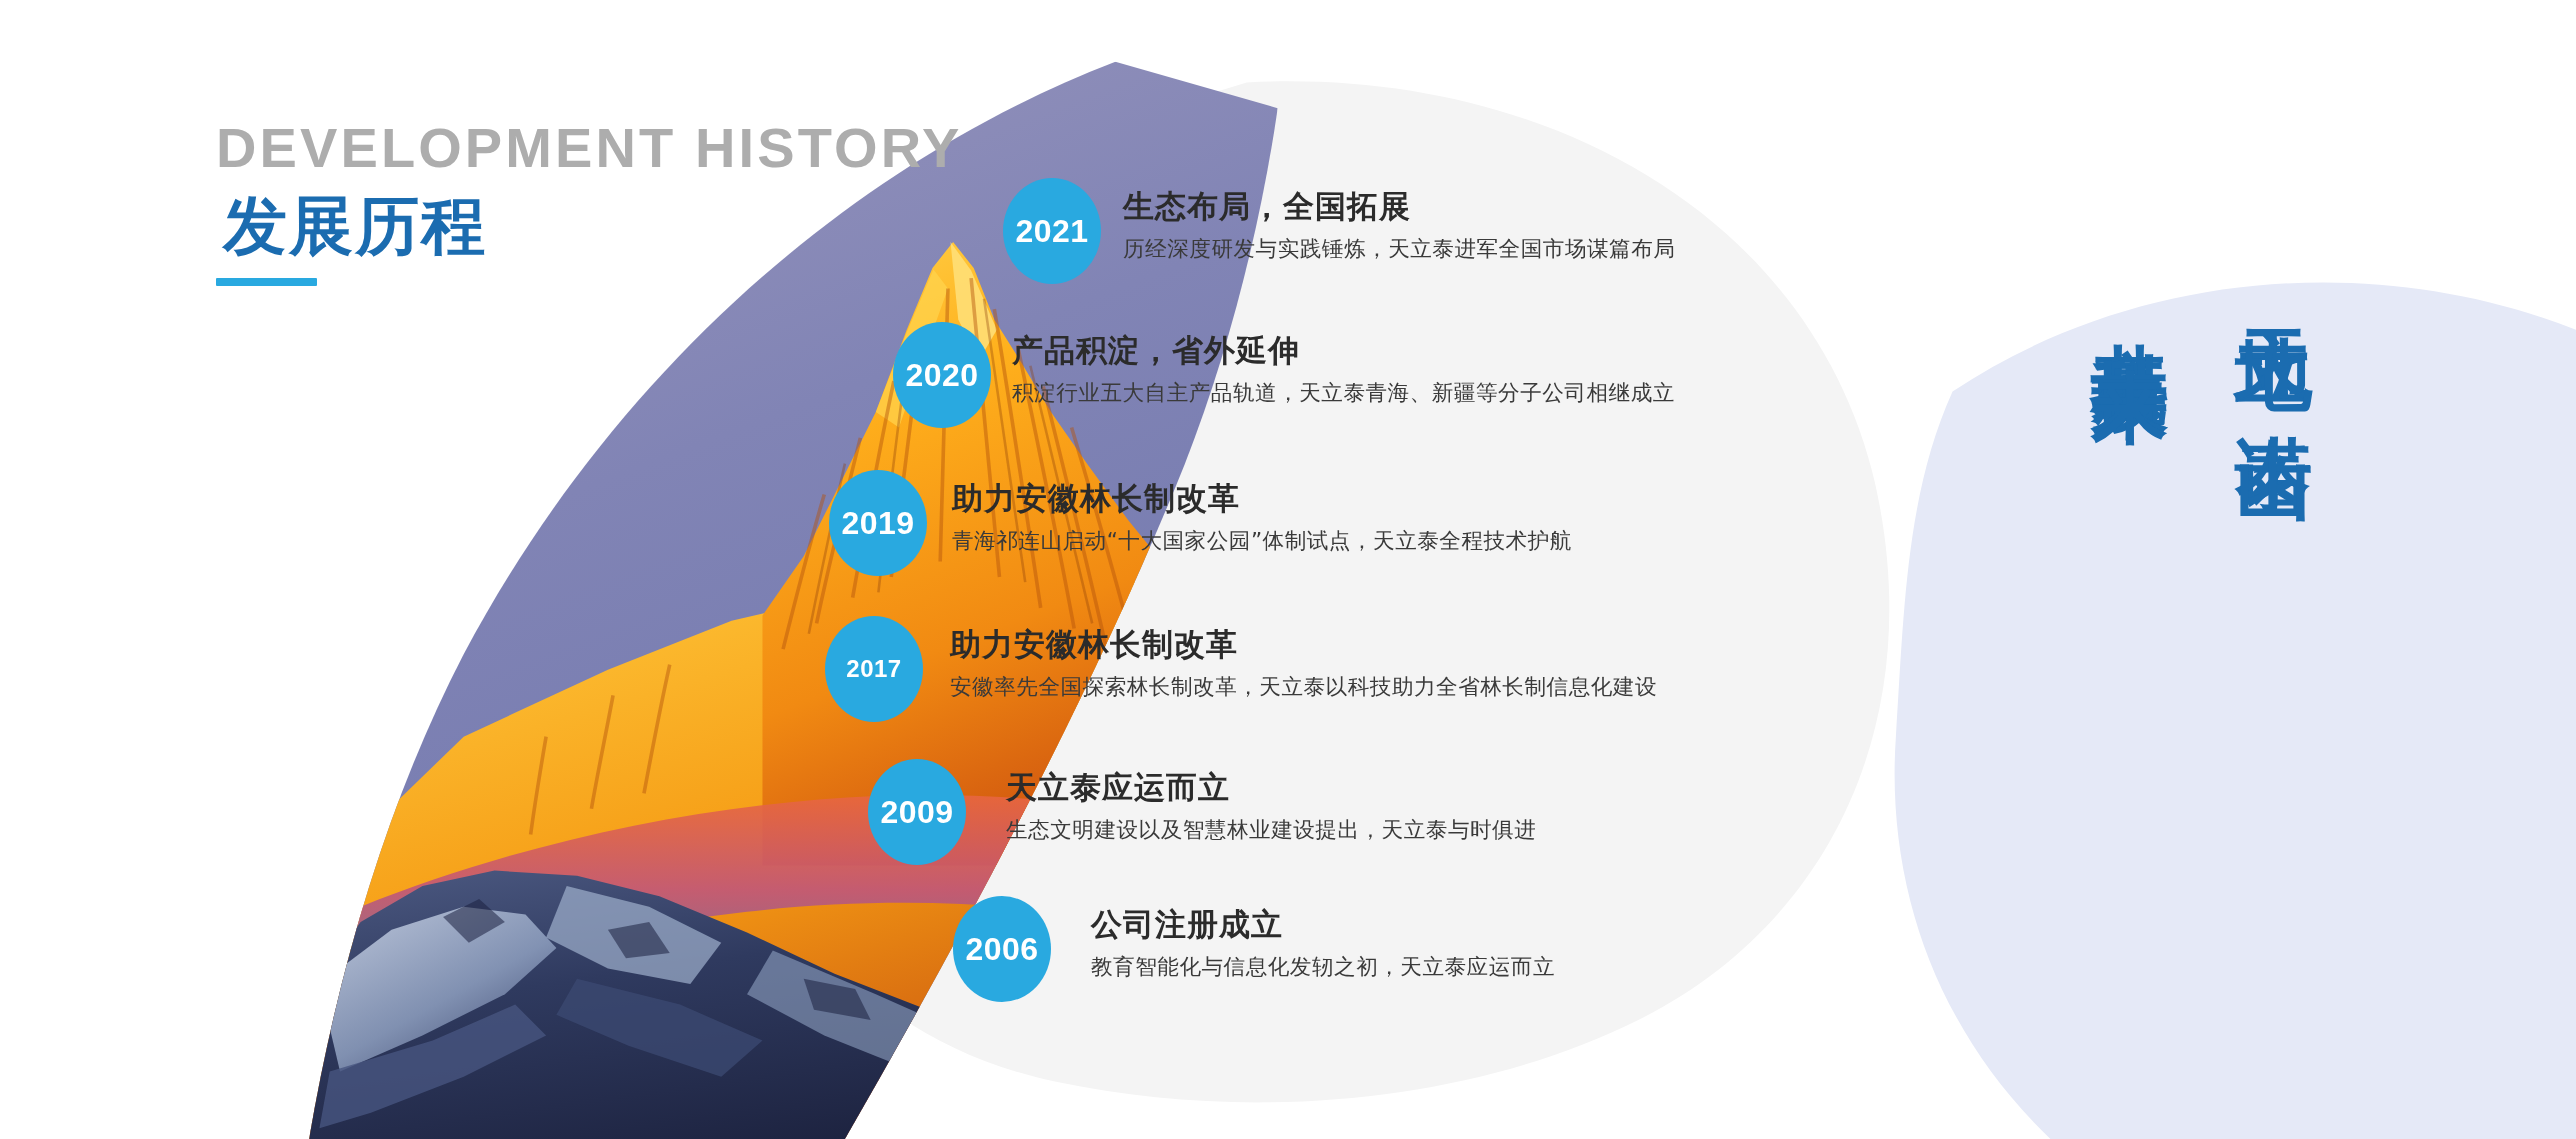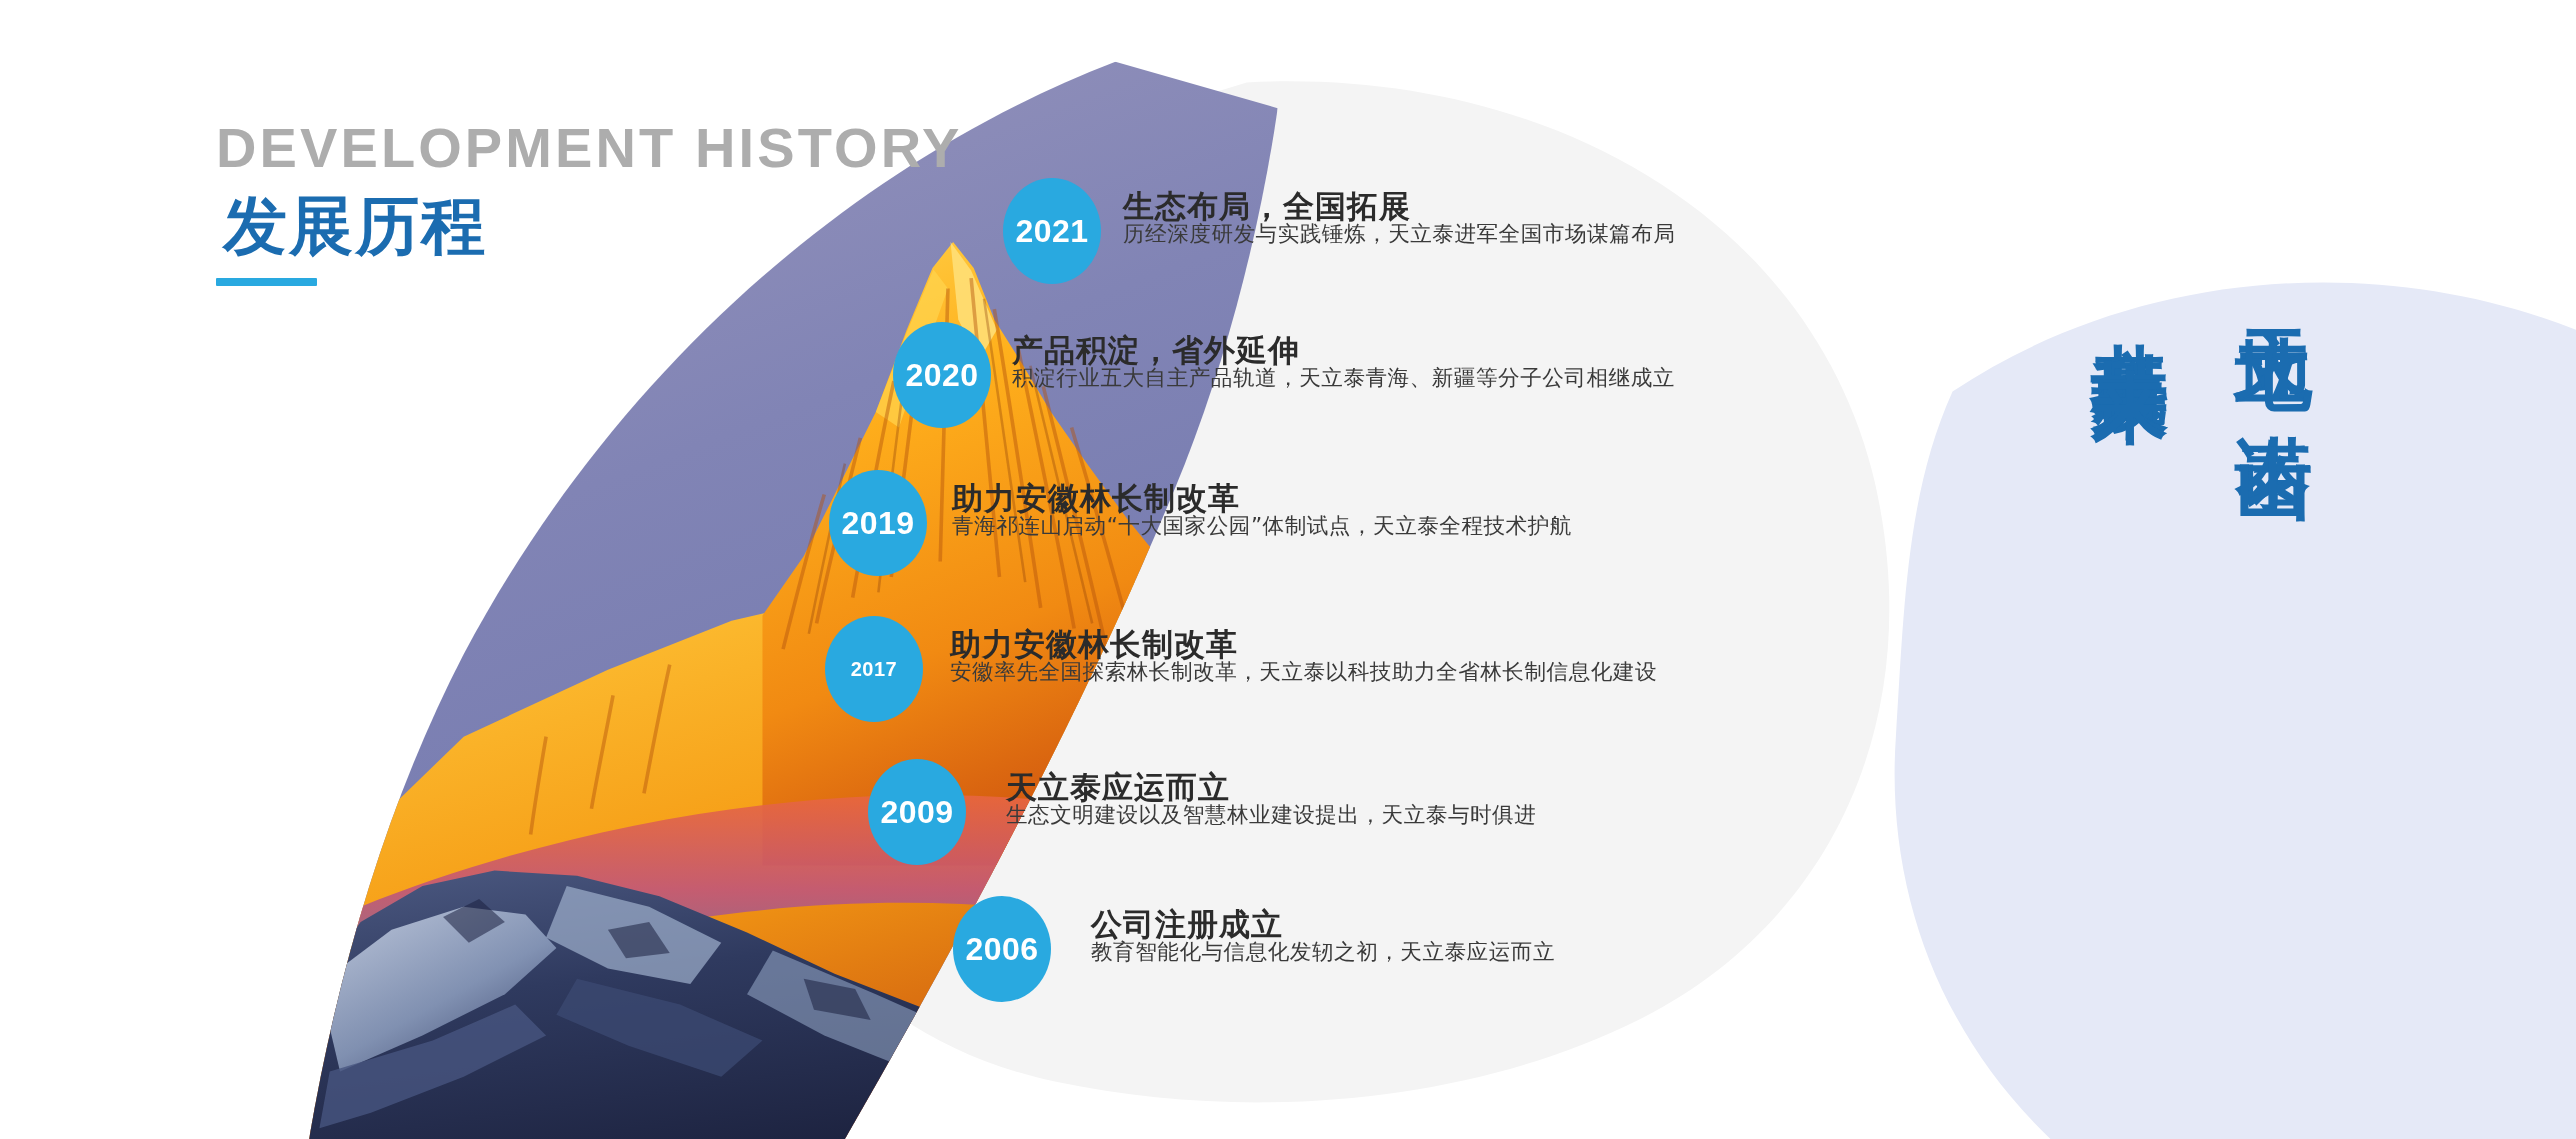--- a/index.html
+++ b/index.html
@@ -43,21 +43,21 @@
     letter-spacing:0.5px;
     z-index:5;
   }
   .tl-text{position:absolute;z-index:6;}
   .tl-title{
     font-size:31px;font-weight:bold;color:#2b2b2b;
     line-height:1.0;white-space:nowrap;letter-spacing:1px;
     font-family:"DejaVu Sans","Liberation Sans",sans-serif;
   }
   .tl-desc{
-    margin-top:1px;
+    margin-top:16px;
     font-size:21.6px;color:#3a3a3a;line-height:1.0;white-space:nowrap;
     letter-spacing:0.5px;
     font-family:"DejaVu Sans","Liberation Sans",sans-serif;
   }
 
   
   .slogan-col{
     position:absolute;
     writing-mode:vertical-rl;
     text-orientation:upright;
@@ -254,21 +254,21 @@
     <div class="tl-circle" style="left:829px;top:470px;width:98px;height:106px;font-size:32px;">
       <span>2019</span>
     </div>
     <div class="tl-text" style="left:952px;top:483px;">
       <div class="tl-title">助力安徽林长制改革</div>
       <div class="tl-desc">青海祁连山启动“十大国家公园”体制试点，天立泰全程技术护航</div>
     </div>
   </div>
 
   <div class="tl-item">
-    <div class="tl-circle" style="left:825px;top:616px;width:98px;height:106px;font-size:20px;">
+    <div class="tl-circle" style="left:825px;top:616px;width:98px;height:106px;font-size:24px;">
       <span>2017</span>
     </div>
     <div class="tl-text" style="left:950px;top:629px;">
       <div class="tl-title">助力安徽林长制改革</div>
       <div class="tl-desc">安徽率先全国探索林长制改革，天立泰以科技助力全省林长制信息化建设</div>
     </div>
   </div>
 
   <div class="tl-item">
     <div class="tl-circle" style="left:868px;top:759px;width:98px;height:106px;font-size:32px;">

